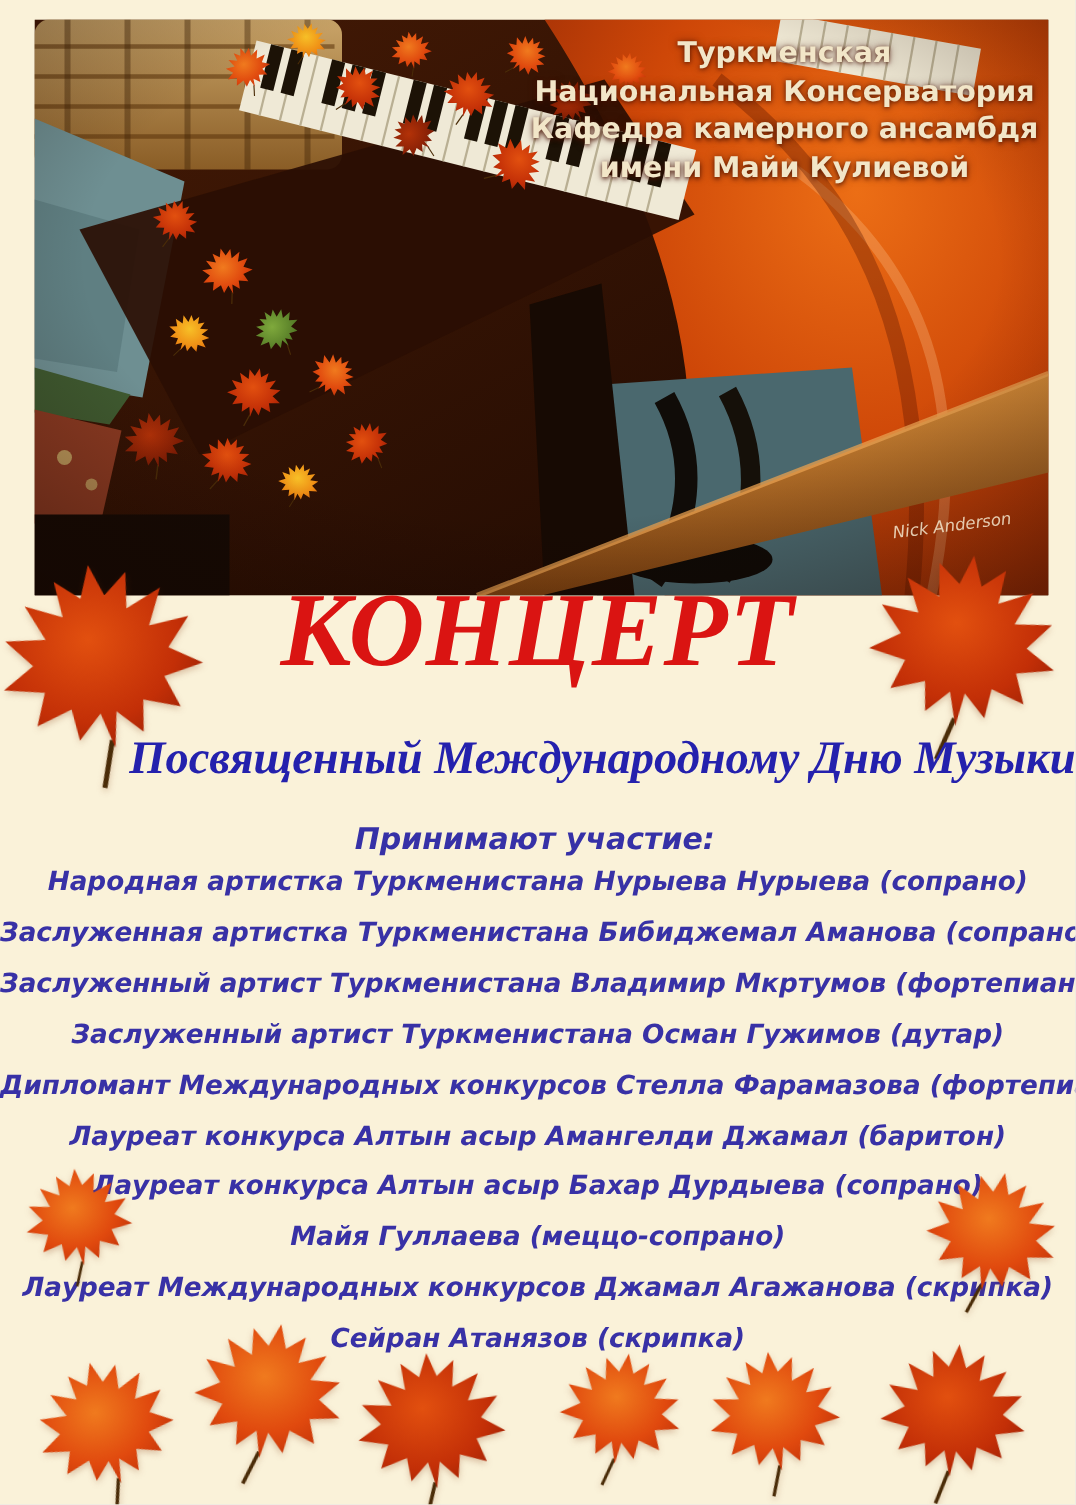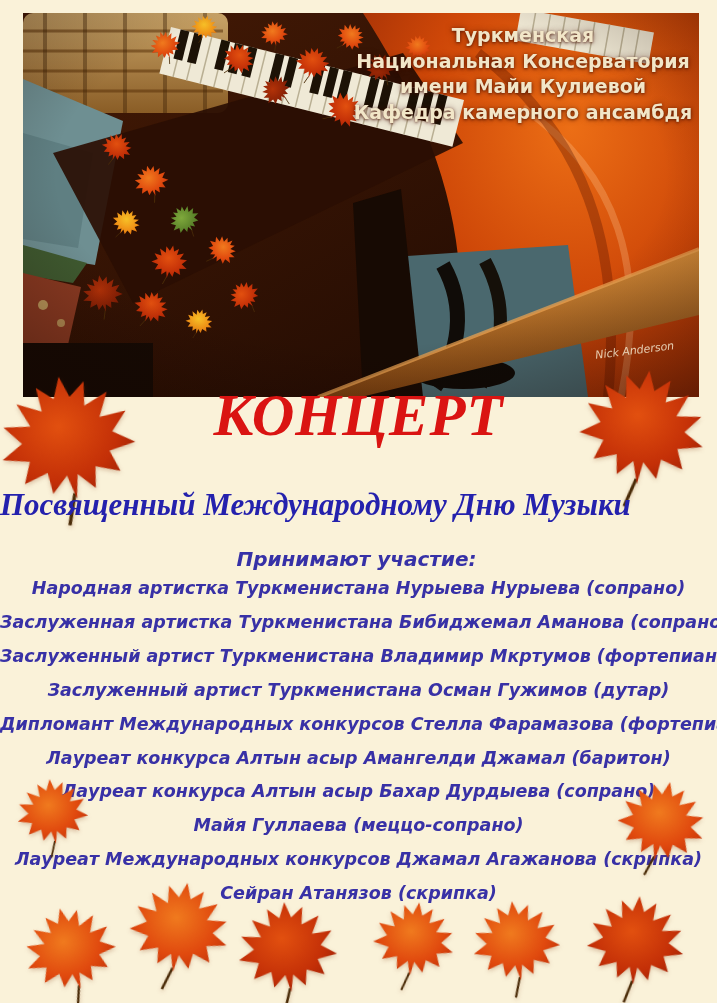--- a/index.html
+++ b/index.html
@@ -21,25 +21,25 @@
     color:rgba(243,230,205,.85);font-style:italic;font-size:11px;
     white-space:nowrap;
   }
   
   .leaf{position:absolute;pointer-events:none;}
   .leaf svg{display:block;width:100%;height:100%;filter:drop-shadow(0 2px 2px rgba(120,40,0,.25));}
   
   .title{
     position:absolute;left:0;right:0;top:386px;text-align:center;
     font-family:"Liberation Serif",serif;font-weight:700;font-style:italic;
-    font-size:59px;line-height:1.0;color:#DA1412;letter-spacing:1px;
+    font-size:70px;line-height:1.0;color:#DA1412;letter-spacing:1px;
     white-space:nowrap;
   }
   .subtitle{
-    position:absolute;left:0;right:12px;top:487px;text-align:left;
+    position:absolute;left:0;right:0;top:487px;text-align:right;
     font-family:"Liberation Serif",serif;font-weight:700;font-style:italic;
     font-size:31px;color:#2421AD;white-space:nowrap;
   }
   .participants-heading{
     position:absolute;left:0;right:4px;top:547px;text-align:center;
     font-weight:700;font-style:italic;font-size:20px;color:#3631A7;
   }
   .performers{position:absolute;left:0;right:0;top:572px;text-align:center;}
   .performer{
     font-weight:700;font-style:italic;font-size:17.5px;line-height:33.9px;
@@ -229,22 +229,22 @@
         <use href="#maple" fill="url(#lgRD)" transform="translate(208,268) scale(0.30) rotate(-38 50 56)"></use>
         <use href="#maple" fill="url(#lgYL)" transform="translate(162,296) scale(0.27) rotate(15 50 56)"></use>
       </g>
 
       <rect x="0" y="0" width="676" height="384" fill="url(#vig)"></rect>
     </svg>
 
     <div class="photo-header">
       <div>Туркменская</div>
       <div>Национальная Консерватория</div>
+      <div>Кафедра камерного ансамбдя</div>
       <div>имени Майи Кулиевой</div>
-      <div>Кафедра камерного ансамбдя</div>
     </div>
     <div class="photo-credit">Nick Anderson</div>
   </div>
 
   <div class="leaf" style="left:1px;top:376px;width:136px;height:150px;transform:rotate(-8deg);">
     <svg viewBox="0 0 100 112">
         <use href="#maple" fill="url(#lgRD)"></use>
       </svg>
   </div>
   <div class="leaf" style="left:578px;top:370px;width:126px;height:139px;transform:rotate(7deg);">

